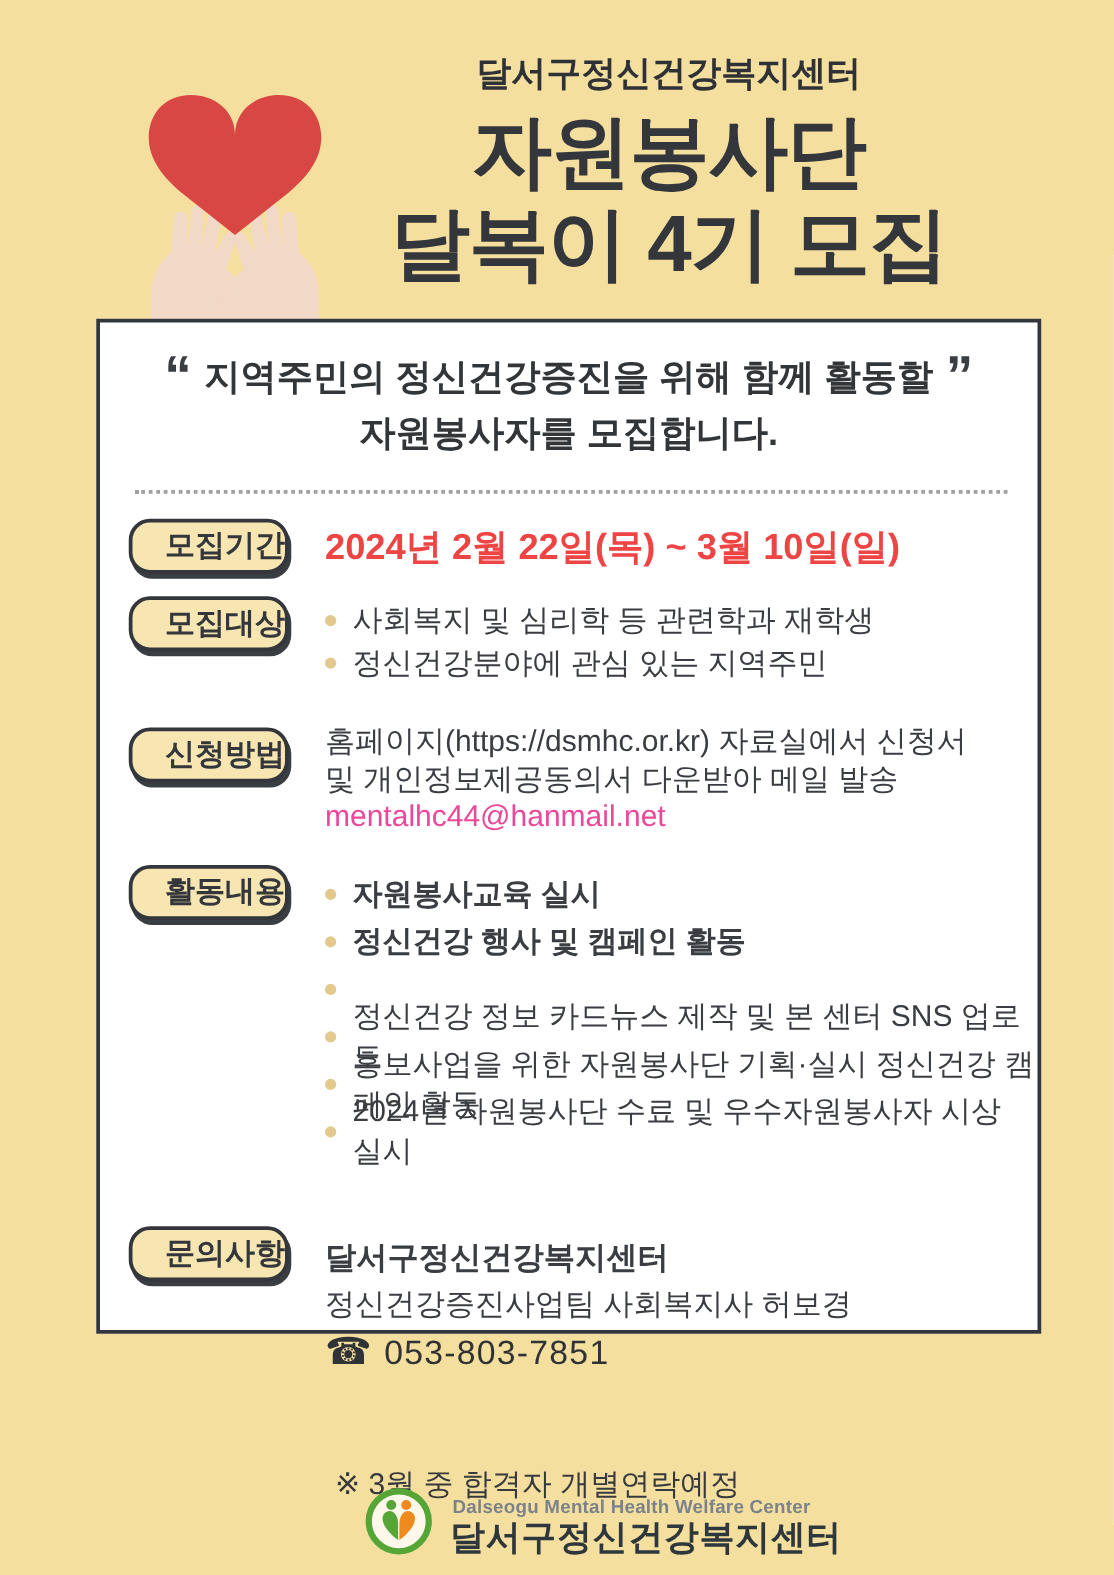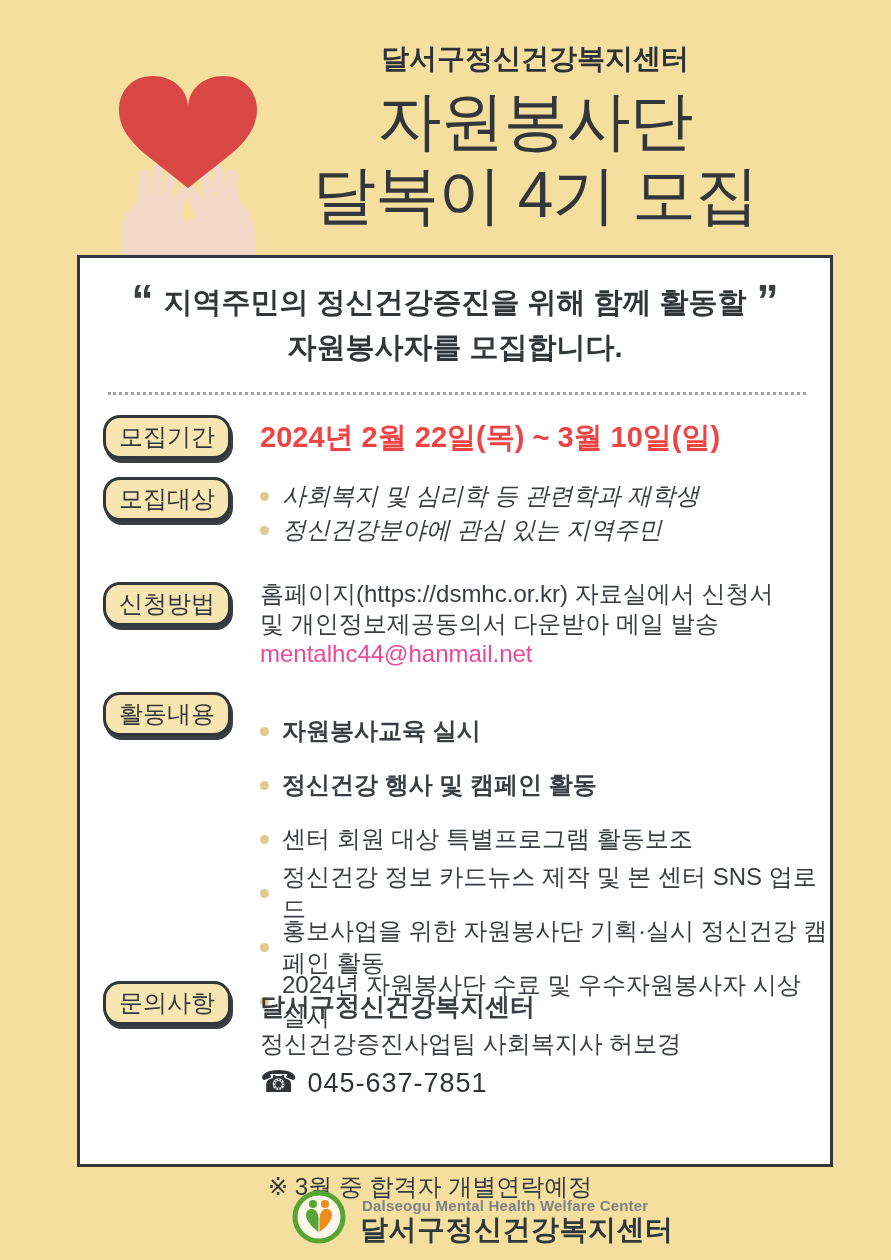--- a/index.html
+++ b/index.html
@@ -16,28 +16,28 @@
   
   .org-line {
     left:230px; top:40px; width:610px;
     text-align:center;
     font-family:"Liberation Serif","DejaVu Serif",serif;
     font-size:28px; font-weight:600; color:#2e3135;
   }
   .hero-title {
     left:200px; top:84px; width:670px;
     text-align:center;
-    font-size:64px; font-weight:400; color:#33363a;
+    font-size:64px; font-weight:700; color:#33363a;
     line-height:74px; letter-spacing:-1px;
   }
   .hero-icon { left:93px; top:70px; width:215px; height:192px; }
 
   
   .card {
-    left:77px; top:255px; width:756px; height:912px;
+    left:77px; top:255px; width:756px; height:812px;
     background:#ffffff;
     border:3px solid #33363b;
   }
   .quote {
     top:22px; left:0; width:750px;
     text-align:center;
     font-size:29px; font-weight:700; color:#333639;
     line-height:45px;
   }
   .qmark {
@@ -51,44 +51,44 @@
     top:134px; left:28px; width:698px; height:0;
     border-top:3px dotted #a0a0a0;
   }
 
   .badge {
     left:23px; width:128px; height:44px;
     background:#f8e6b2;
     border:3px solid #33363b;
     border-radius:17px;
     box-shadow:2px 4px 0 #3a3d42;
-    text-align:center;
-    font-size:24px; font-weight:400; color:#33363b;
+    text-align:right;
+    font-size:24px; font-weight:700; color:#33363b;
     line-height:38px;
   }
   .content { left:180px; font-size:24px; color:#3a3d41; }
 
   .row { display:flex; align-items:center; }
   .dot {
     width:9px; height:9px; border-radius:50%;
     background:#e3c98e; margin-right:13px; flex:none;
   }
   .indent { padding-left:22px; }
   .bold { font-weight:700; }
 
   
   .s1-content { top:160px; font-size:29px; font-weight:700; color:#ef4444; }
-  .s2-content { top:221px; } .s2-content .row { height:34px;font-style:italic; }
+  .s2-content { top:221px; } .s2-content .row { height:34px; }
   .s3-content { top:321px; line-height:30px; }
   .s3-content .email {
     text-underline-offset:5px;
     text-decoration-thickness:2px;
     color:#ec4899;
   }
-  .s4-content { top:438px; } .s4-content .row { height:38px;margin-top:16px; }
+  .s4-content { top:438px; } .s4-content .row { height:38px; }
   .s5-content { top:730px; }
   .s5-line { line-height:37px; }
   .phone-row { margin-top:2px; font-size:27px; letter-spacing:1px; color:#303336; }
   .phone-glyph { font-size:30px; margin-right:10px; letter-spacing:0; }
   .note-line { margin-top:72px; padding-left:8px; font-size:24px; color:#36393d; }
 
   
   .footer-logo { left:292px; top:1190px; width:54px; height:54px; }
   .footer-en {
     left:362px; top:1197px;
@@ -155,42 +155,41 @@
     <div class="row bold">
       <span class="dot"></span>
       <span>자원봉사교육 실시</span>
     </div>
     <div class="row bold">
       <span class="dot"></span>
       <span>정신건강 행사 및 캠페인 활동</span>
     </div>
     <div class="row">
       <span class="dot"></span>
-      <span>센터 회원 대상 특별프로그램 활동보조</span>
     </div>
     <div class="row">
       <span class="dot"></span>
       <span>정신건강 정보 카드뉴스 제작 및 본 센터 SNS 업로드</span>
     </div>
     <div class="row">
       <span class="dot"></span>
       <span>홍보사업을 위한 자원봉사단 기획·실시 정신건강 캠페인 활동</span>
     </div>
     <div class="row">
       <span class="dot"></span>
       <span>2024년 자원봉사단 수료 및 우수자원봉사자 시상 실시</span>
     </div>
   </div>
 
   <div class="abs badge" style="top:723px">문의사항</div>
   <div class="abs content s5-content">
     <div class="s5-line bold" style="font-size:25px">달서구정신건강복지센터</div>
     <div class="s5-line">정신건강증진사업팀 사회복지사 허보경</div>
     <div class="phone-row">
-      <span class="phone-glyph">☎</span><span>045-637-7851</span>
+      <span class="phone-glyph">☎</span><span>053-803-7851</span>
     </div>
     <div class="note-line">※ 3월 중 합격자 개별연락예정</div>
   </div>
 
 </div>
 
 <svg class="abs footer-logo" viewBox="0 0 54 54" xmlns="http://www.w3.org/2000/svg">
   <circle cx="27" cy="27" r="24" fill="#fdf8ea" stroke="#56a637" stroke-width="5"></circle>
   <circle cx="21" cy="14" r="4" fill="#56a637"></circle>
   <circle cx="33" cy="14" r="4" fill="#ef8a1e"></circle>

